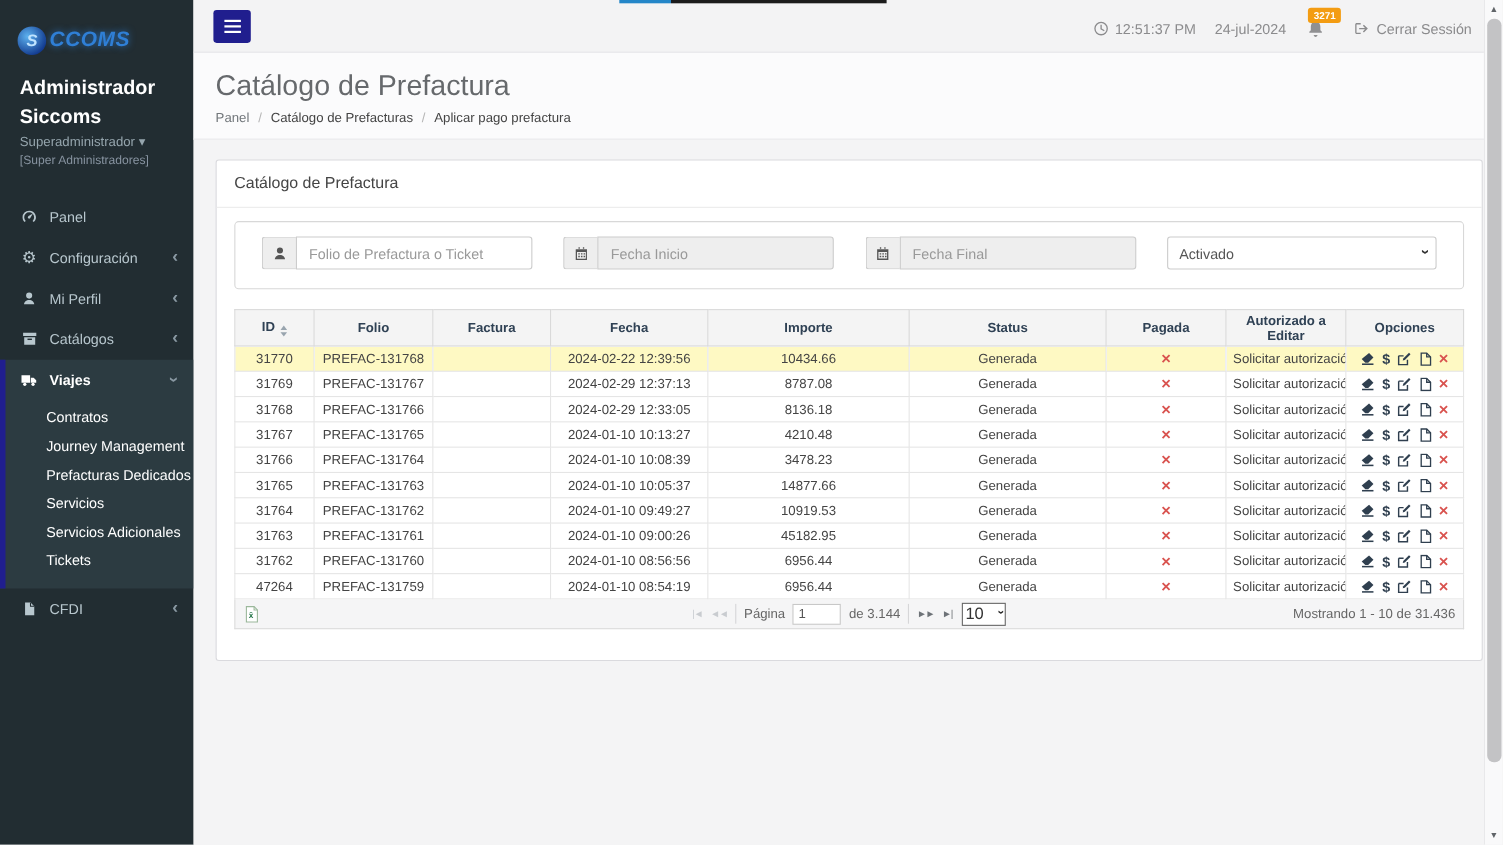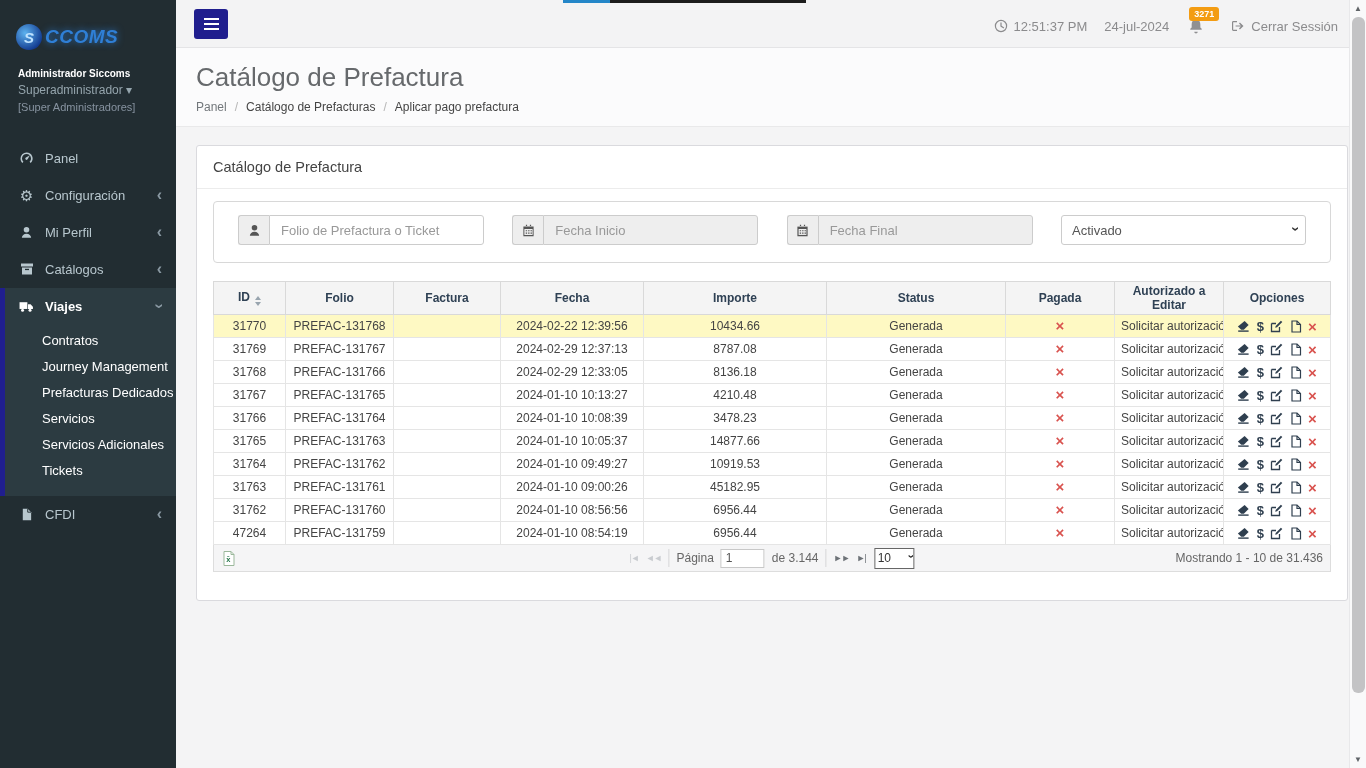--- a/index.html
+++ b/index.html
@@ -7,21 +7,21 @@
   body{font-family:"Liberation Sans",sans-serif;background:#f4f4f5;position:relative}
 
   .app{display:flex;width:1349px;height:768px}
 
   
   .sidebar{width:176px;min-width:176px;background:#222d32;color:#b8c7ce;font-size:13px;height:768px}
   .logo{display:flex;align-items:center;gap:3px;padding:24px 0 0 16px;cursor:pointer}
   .logo-mark{width:26px;height:26px;border-radius:50%;background:radial-gradient(circle at 35% 35%,#5db2ef,#123a8f 75%);display:flex;align-items:center;justify-content:center;color:#bfe3ff;font-style:italic;font-weight:700;font-size:15px}
   .logo-text{color:#2f7fd6;font-weight:700;font-style:italic;font-size:19px;letter-spacing:.5px;text-shadow:0 0 7px rgba(47,127,214,.85)}
   .user-block{padding:16px 8px 4px 18px;line-height:1.5}
-  .u-name{color:#fff;font-weight:700;font-size:10px}
+  .u-name{color:#fff;font-weight:700;font-size:18px}
   .u-role{color:#95a5ad;font-size:12px;cursor:pointer}
   .u-group{color:#8793a0;font-size:11px}
   .menu{margin-top:20px}
   .menu-item{display:flex;align-items:center;height:37px;padding:0 14px 0 18px;gap:10px;cursor:pointer}
   .menu-item .mi{width:17px;display:flex;justify-content:center;align-items:center;color:#b8c7ce}
   .gear-glyph{font-size:15px;line-height:1}
   .chev{margin-left:auto;color:#8a99a3;font-size:16px;line-height:1;font-weight:700}
   .chev.down{transform:rotate(-90deg);margin-right:2px}
   .menu-group.active{background:#2c3b41;border-left:5px solid #201e8e}
   .menu-group.active > .menu-item{padding-left:13px;color:#fff;font-weight:700}
@@ -85,21 +85,21 @@
   td.auth{cursor:pointer}
 
   .grid-footer{position:relative;border:1px solid #ddd;border-top:none;background:#f5f5f6;height:27px;display:flex;align-items:center;padding:0 7px;font-size:12px;color:#666}
   .excel-btn{display:flex;align-items:center;cursor:pointer}
   .pager{position:absolute;left:50%;transform:translateX(-50%);display:flex;align-items:center;gap:7px}
   .pg-nav{font-size:9px;letter-spacing:-1px;color:#c9ccd0;cursor:default}
   .pg-nav.en{color:#6d7277;cursor:pointer}
   .pg-sep{width:1px;height:18px;background:#d6d6d8}
   .pager .pg-input{width:44px;height:19px;border:1px solid #c8c8c8;font-size:12px;padding:0 4px;color:#555;font-family:inherit;outline:none}
   .size-wrap{position:relative;width:40px;height:21px;margin-left:2px}
-  .size-wrap select{width:100%;height:100%;border:1px solid #666;background:#fff;font-size:12px;color:#333;padding:0 2px;appearance:none;-webkit-appearance:none;font-family:inherit;outline:none}
+  .size-wrap select{width:100%;height:100%;border:1px solid #666;background:#fff;font-size:15px;color:#333;padding:0 2px;appearance:none;-webkit-appearance:none;font-family:inherit;outline:none}
   .size-chev{position:absolute;right:3px;top:3px;font-size:11px;font-weight:700;color:#222;transform:rotate(-90deg);pointer-events:none;line-height:1}
   .showing{margin-left:auto;color:#666}
 
   
   .pb{position:absolute;top:0;height:3px;z-index:30}
   .pb-blue{left:563px;width:47px;background:#2486c8}
   .pb-black{left:610px;width:196px;background:#1c1c1c}
 
   .vscroll{position:absolute;right:0;top:0;width:17px;height:768px;background:#f9f9fa;border-left:1px solid #e8e8ea;z-index:20}
   .sb-btn{height:17px;display:flex;align-items:center;justify-content:center;font-size:8px;color:#606468;cursor:pointer}

